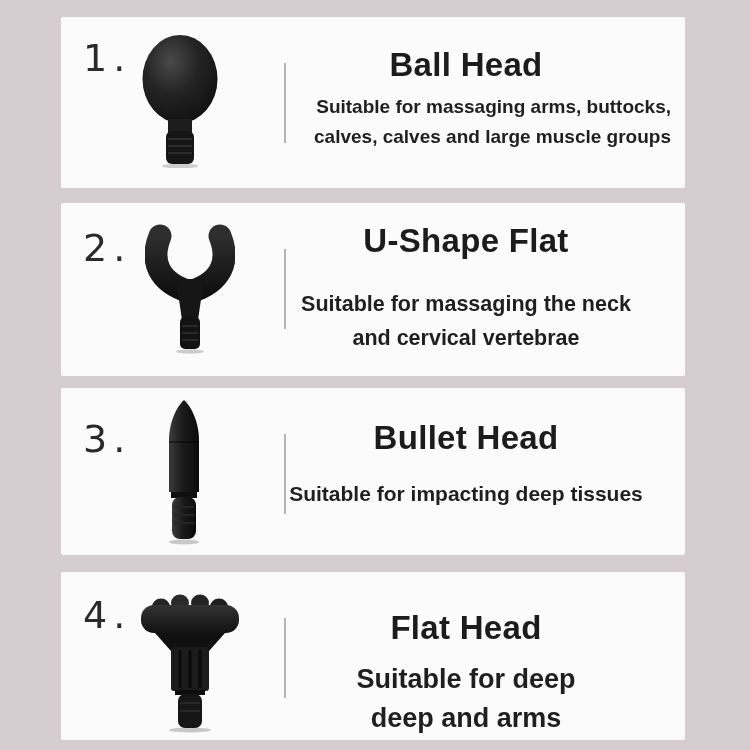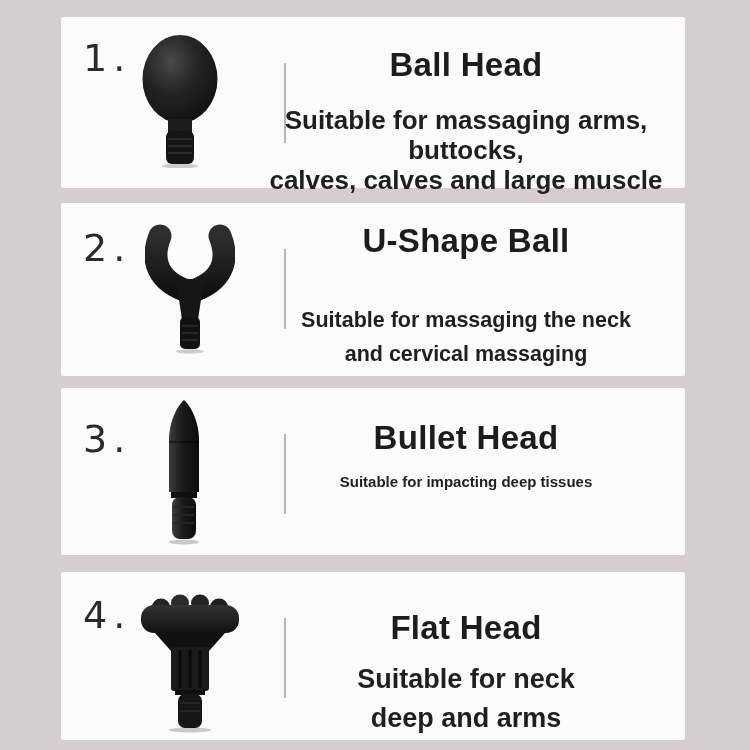--- a/index.html
+++ b/index.html
@@ -53,23 +53,23 @@
     color:var(--ink-color,#1c1c1c);
   }
   .row1 .title{top:30px;}
   .row2 .title{top:20px;}
   .row3 .title{top:32px;}
   .row4 .title{top:38px;}
   .desc{
     position:absolute;left:-6px;right:-6px;margin:0;
     font-weight:700;color:#1f1f1f;
   }
-  .row1 .desc{top:88px;font-size:26px;line-height:30px;}
-  .row2 .desc{top:84px;font-size:21.5px;line-height:34px;margin-top:16px;}
-  .row3 .desc{top:78px;font-size:15px;line-height:31px;text-align:center;}
+  .row1 .desc{top:75px;font-size:19px;line-height:30px;text-align:right;}
+  .row2 .desc{top:84px;font-size:21.5px;line-height:34px;}
+  .row3 .desc{top:90px;font-size:21px;line-height:31px;text-align:center;}
   .row4 .desc{top:88px;font-size:27px;line-height:39px;}
 </style>
 </head>
 <body>
 
 <div class="page">
 
   <section class="card row1">
     <div class="num">1.</div>
     <div class="art">
@@ -114,24 +114,24 @@
         <path d="M31 57 L59 57 L53 98 L37 98 Z" fill="#161616"></path>
         <rect x="35" y="95" width="20" height="32" rx="5" fill="#121212"></rect>
         <line x1="37" y1="104" x2="53" y2="104" stroke="#282828" stroke-width="2"></line>
         <line x1="37" y1="111" x2="53" y2="111" stroke="#282828" stroke-width="2"></line>
         <line x1="37" y1="118" x2="53" y2="118" stroke="#282828" stroke-width="2"></line>
         <ellipse cx="45" cy="129.5" rx="14" ry="2.2" fill="rgba(0,0,0,0.18)"></ellipse>
       </svg>
     </div>
     <div class="divider"></div>
     <div class="text">
-      <h2 class="title">U-Shape Ball</h2>
+      <h2 class="title">U-Shape Flat</h2>
       <p class="desc">
         <span>Suitable for massaging the neck</span><br>
-        <span>and cervical massaging</span>
+        <span>and cervical vertebrae</span>
       </p>
     </div>
   </section>
 
   <section class="card row3">
     <div class="num">3.</div>
     <div class="art">
       <svg viewBox="0 0 44 148" xmlns="http://www.w3.org/2000/svg" aria-hidden="true">
         <defs>
           <linearGradient id="gBul" x1="0" y1="0" x2="1" y2="0">
@@ -183,19 +183,19 @@
         <rect x="39" y="101" width="24" height="34" rx="7" fill="#161616"></rect>
         <line x1="41" y1="110" x2="61" y2="110" stroke="#272727" stroke-width="2"></line>
         <line x1="41" y1="118" x2="61" y2="118" stroke="#272727" stroke-width="2"></line>
         <ellipse cx="51" cy="137" rx="21" ry="2.5" fill="rgba(0,0,0,0.2)"></ellipse>
       </svg>
     </div>
     <div class="divider"></div>
     <div class="text">
       <h2 class="title">Flat Head</h2>
       <p class="desc">
-        <span>Suitable for neck</span><br>
+        <span>Suitable for deep</span><br>
         <span>deep and arms</span>
       </p>
     </div>
   </section>
 
 </div>
 
 </body></html>

